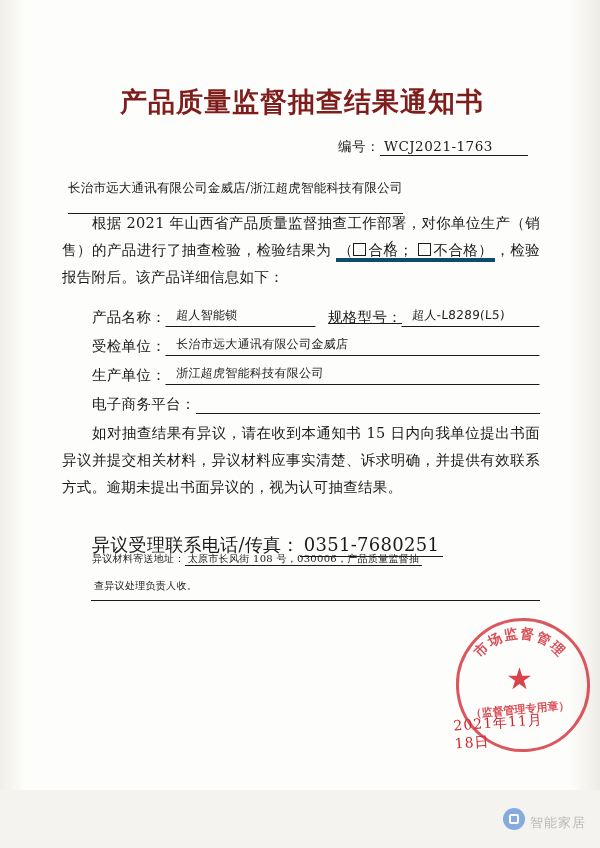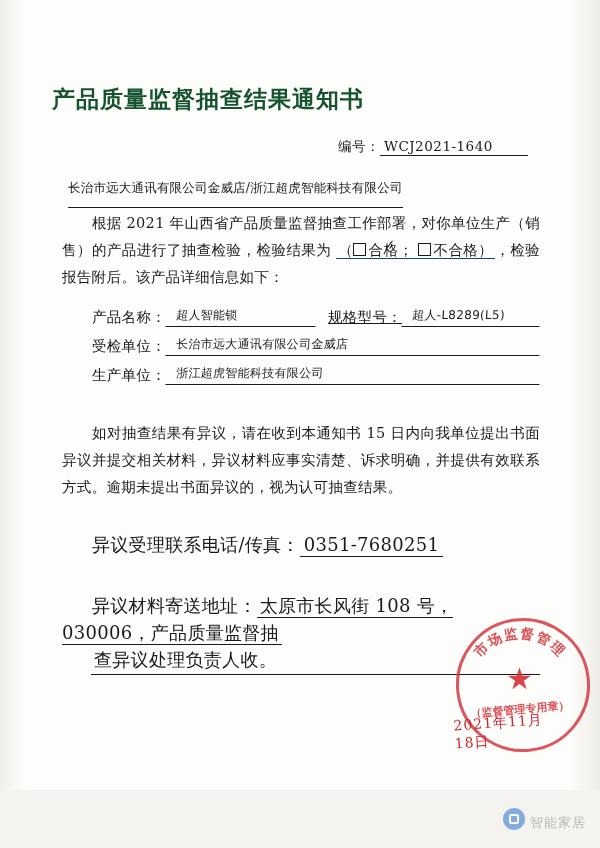--- a/index.html
+++ b/index.html
@@ -35,46 +35,47 @@
     left: 52px;
     top: 0;
     width: 500px;
     height: 848px;
   }
   .doc-title {
     position: absolute;
     top: 84px;
     left: 0;
     width: 500px;
-    font-size: 23px;
+    text-align: center;
+    font-size: 27px;
     font-weight: bold;
     letter-spacing: 1px;
     font-family: "DejaVu Serif", "Liberation Serif", serif;
-    color: #14532d;
+    color: #7f1d1d;
   }
   .doc-number {
     position: absolute;
     top: 138px;
     left: 286px;
     font-size: 13.5px;
     letter-spacing: 0.5px;
   }
   .doc-number .num {
     border-bottom: 1px solid #1a1a1a;
     padding: 0 4px 1px 4px;
     display: inline-block;
     min-width: 140px;
   }
   .recipient {
     position: absolute;
     top: 180px;
     left: 16px;
     font-size: 12.5px;
     border-bottom: 1px solid #1a1a1a;
-    padding-bottom: 10px;
+    padding-bottom: 16px;
     letter-spacing: 0.2px;
   }
   .para {
     position: absolute;
     font-size: 14.5px;
     line-height: 27px;
     text-align: justify;
     letter-spacing: 0.3px;
   }
   .para-1 {
@@ -97,21 +98,21 @@
   }
   .cb.checked::after {
     content: "✓";
     position: absolute;
     left: 0px;
     top: -6px;
     font-size: 13px;
     line-height: 13px;
   }
   .underline-span {
-    border-bottom: 1px solid #0c4a6e;
+    border-bottom: 4px solid #0c4a6e;
     padding: 0 2px;
     margin-top: 33px;
   }
   .fields {
     position: absolute;
     top: 298px;
     left: 10px;
     width: 478px;
   }
   .field-row {
@@ -156,24 +157,24 @@
     font-size: 18px;
     letter-spacing: 0.3px;
     text-indent: 30px;
   }
   .contact-line .val {
     border-bottom: 1px solid #1a1a1a;
     padding: 0 4px 1px 4px;
   }
   .addr-block {
     position: absolute;
-    top: 592px;
-    left: 10px;
-    width: 478px;
-    font-size: 18px;
+    top: 545px;
+    left: 10px;
+    width: 478px;
+    font-size: 10px;
     line-height: 27px;
     letter-spacing: 0.3px;
     text-indent: 30px;
   }
   .addr-block .val {
     border-bottom: 1px solid #1a1a1a;
     padding: 0 3px 1px 3px;
   }
   .addr-block .line2 {
     text-indent: 0;
@@ -290,21 +291,21 @@
 </style>
 </head>
 <body>
 
 <div class="page">
   <div class="sheet">
 
     <div class="doc-title">产品质量监督抽查结果通知书</div>
 
     <div class="doc-number">
-      <span>编号：</span><span class="num">WCJ2021-1640</span>
+      <span>编号：</span><span class="num">WCJ2021-1763</span>
     </div>
 
     <div class="recipient">长治市远大通讯有限公司金威店/浙江超虎智能科技有限公司</div>
 
     <div class="para para-1">
       <span>根据 2021 年山西省产品质量监督抽查工作部署，对你单位生产（销售）的产品进行了抽查检验，检验结果为</span>
       <span class="checkbox-group underline-span"><span>（</span><span class="cb checked"></span><span>合格；</span>&nbsp;<span class="cb"></span><span>不合格）</span></span><span>，检验报告附后。该产品详细信息如下：</span>
     </div>
 
     <div class="fields">
@@ -315,20 +316,24 @@
         <span class="field-value w-spec">超人-L8289(L5)</span>
       </div>
       <div class="field-row">
         <span class="field-label">受检单位：</span>
         <span class="field-value">长治市远大通讯有限公司金威店</span>
       </div>
       <div class="field-row">
         <span class="field-label">生产单位：</span>
         <span class="field-value">浙江超虎智能科技有限公司</span>
       </div>
+      <div class="field-row">
+        <span class="field-label">电子商务平台：</span>
+        <span class="field-value"></span>
+      </div>
     </div>
 
     <div class="para para-2">如对抽查结果有异议，请在收到本通知书 15 日内向我单位提出书面异议并提交相关材料，异议材料应事实清楚、诉求明确，并提供有效联系方式。逾期未提出书面异议的，视为认可抽查结果。</div>
 
     <div class="contact-line">
       <span>异议受理联系电话/传真：</span><span class="val">0351-7680251</span>
     </div>
 
     <div class="addr-block">
       <span>异议材料寄送地址：</span><span class="val">太原市长风街 108 号，030006，产品质量监督抽</span><span class="val line2">查异议处理负责人收。</span>

